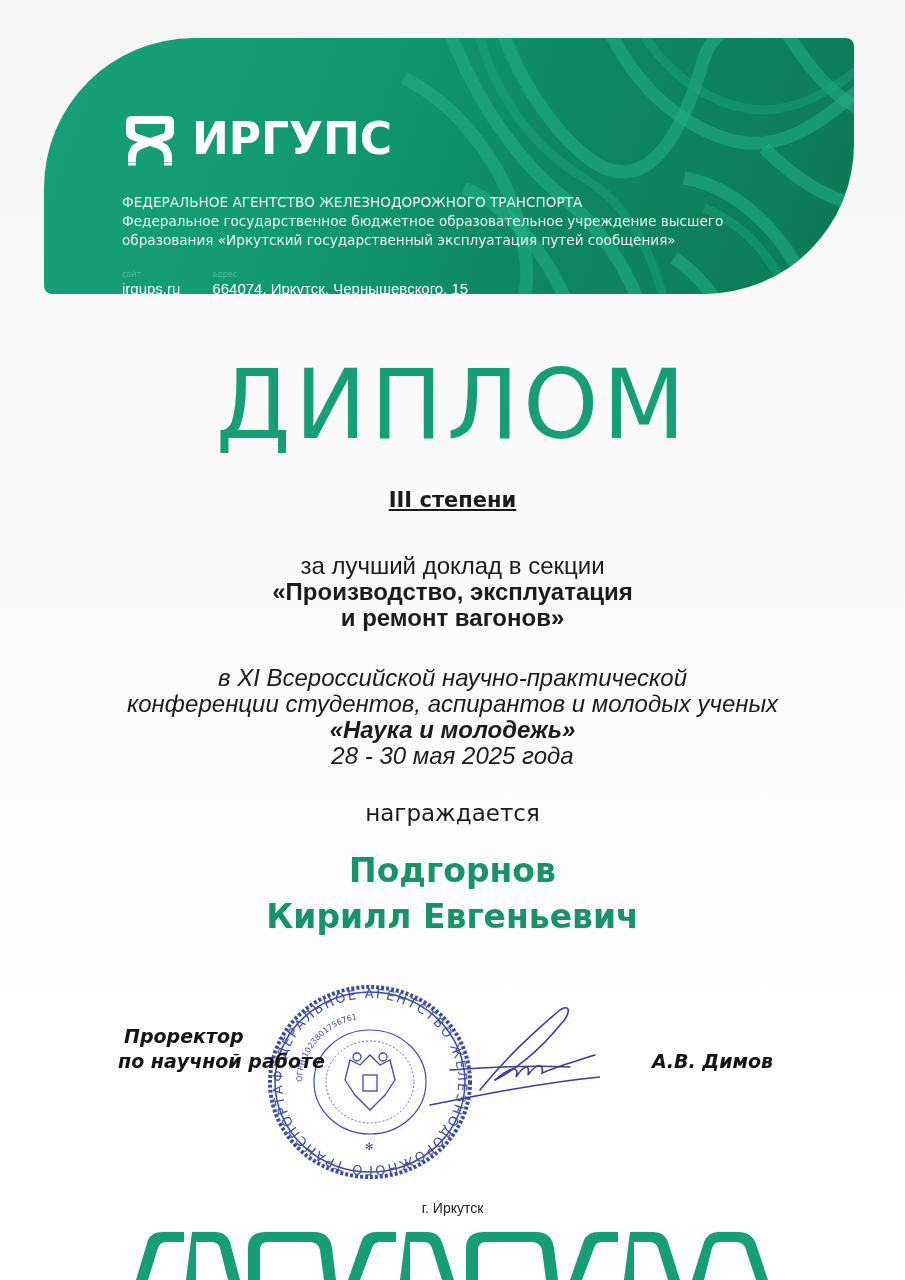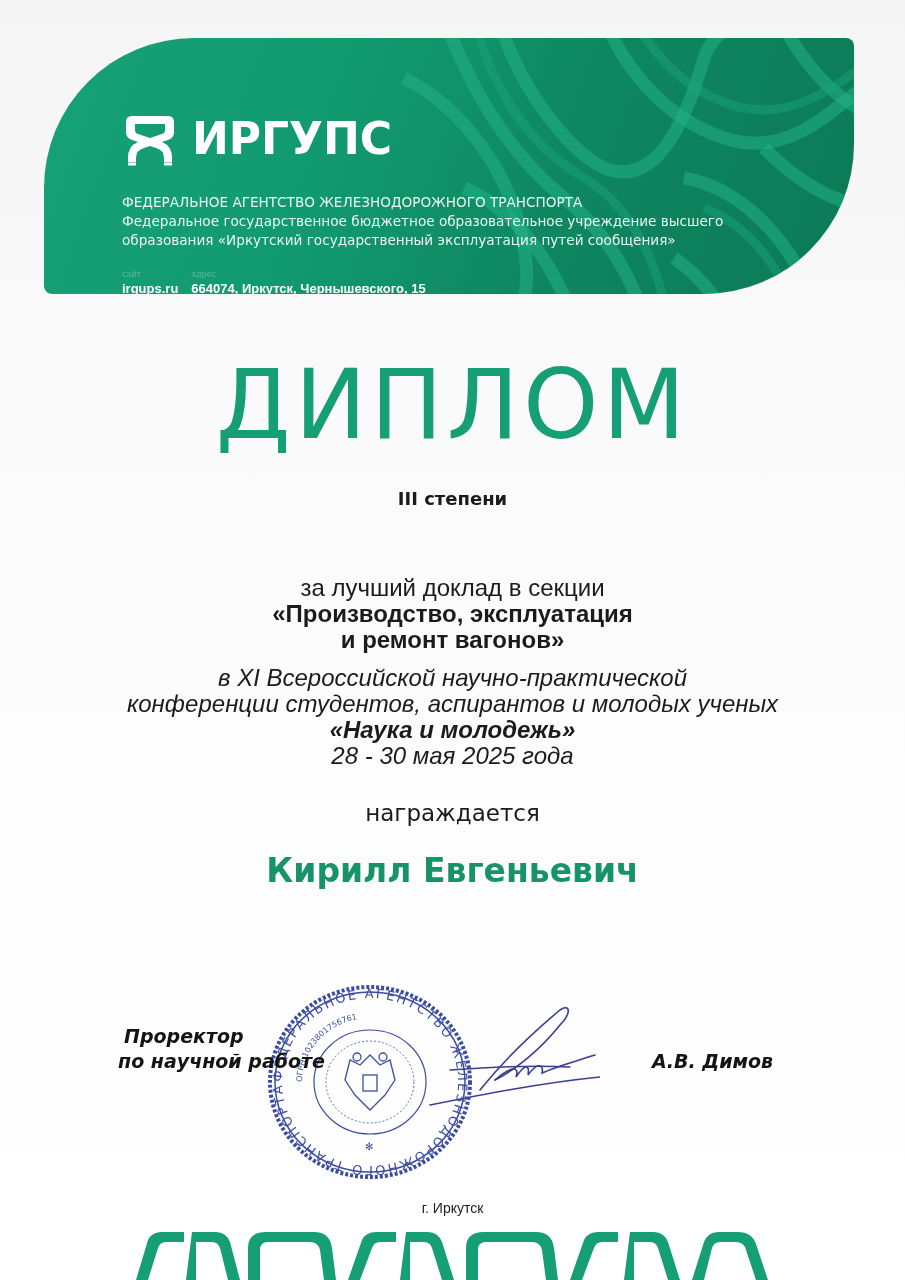--- a/index.html
+++ b/index.html
@@ -21,37 +21,37 @@
   }
   .banner svg.pattern { position: absolute; left: 0; top: 0; }
   .logo { position: absolute; left: 78px; top: 72px; display: flex; align-items: center; }
   .logo-mark { width: 56px; height: 58px; }
   .logo-text {
     margin-left: 14px; color: #fff; font-family: "DejaVu Sans", sans-serif;
     font-weight: bold; font-size: 44px; letter-spacing: 0px; line-height: 1;
   }
   .org { position: absolute; left: 78px; top: 155px; color: #eaf6f0; font-size: 13.6px; line-height: 19px; }
   .org div { white-space: nowrap; }
-  .contacts { position: absolute; left: 78px; top: 232px; display: flex; gap: 13px; }
+  .contacts { position: absolute; left: 78px; top: 232px; display: flex; gap: 32px; }
   .contact .lbl { font-size: 8px; color: rgba(255,255,255,0.28); line-height: 10px; }
-  .contact .val { font-size: 13px; color: #fff; font-weight: bold; font-family: "Liberation Sans", sans-serif; line-height: 18px; }
+  .contact .val { font-size: 15px; color: #fff; font-weight: normal; font-family: "Liberation Sans", sans-serif; line-height: 18px; }
 
   
   .title {
     position: absolute; left: 0; width: 905px; top: 350px; text-align: center;
     font-family: "DejaVu Sans", sans-serif; font-size: 96px; color: #169e74;
     letter-spacing: 4px; line-height: 110px;
   }
   .degree { position: absolute; left: 0; width: 905px; top: 488px; text-align: center;
-    font-family: "DejaVu Sans", sans-serif; font-weight: bold; font-size: 18px; color: #1b1b1b; }
+    font-family: "DejaVu Sans", sans-serif; font-weight: bold; font-size: 21px; color: #1b1b1b; text-decoration: underline; }
 
   .body-text { position: absolute; left: 0; width: 905px; text-align: center;
     font-family: "Liberation Sans", sans-serif; font-size: 24px; color: #1b1b1b; line-height: 26px; }
   .body-text .b { font-weight: bold; }
-  .section { top: 575px; }
+  .section { top: 553px; }
   .conference { top: 665px; font-style: italic; }
 
   .awarded { position: absolute; left: 0; width: 905px; top: 800px; text-align: center;
     font-family: "DejaVu Sans", sans-serif; font-size: 23px; color: #1b1b1b; }
   .name { position: absolute; left: 0; width: 905px; top: 848px; text-align: center;
     font-family: "DejaVu Sans", sans-serif; font-weight: bold; font-size: 33px; color: #17936a; line-height: 46px; }
 
   
   .signer-role { position: absolute; left: 118px; top: 1024px; font-family: "DejaVu Sans", sans-serif;
     font-weight: bold; font-style: italic; font-size: 19px; color: #141414; line-height: 25px; z-index: 3; }
@@ -127,20 +127,21 @@
 
   <div class="body-text conference">
     <div>в XI Всероссийской научно-практической</div>
     <div>конференции студентов, аспирантов и молодых ученых</div>
     <div class="b">«Наука и молодежь»</div>
     <div>28 - 30 мая 2025 года</div>
   </div>
 
   <div class="awarded">награждается</div>
   <div class="name">
+    <div>Подгорнов</div>
     <div>Кирилл Евгеньевич</div>
   </div>
 
   <div class="signer-role">
     <div>Проректор</div>
     <div>по научной работе</div>
   </div>
 
   <svg class="stamp" viewBox="0 0 210 195">
     <defs>

